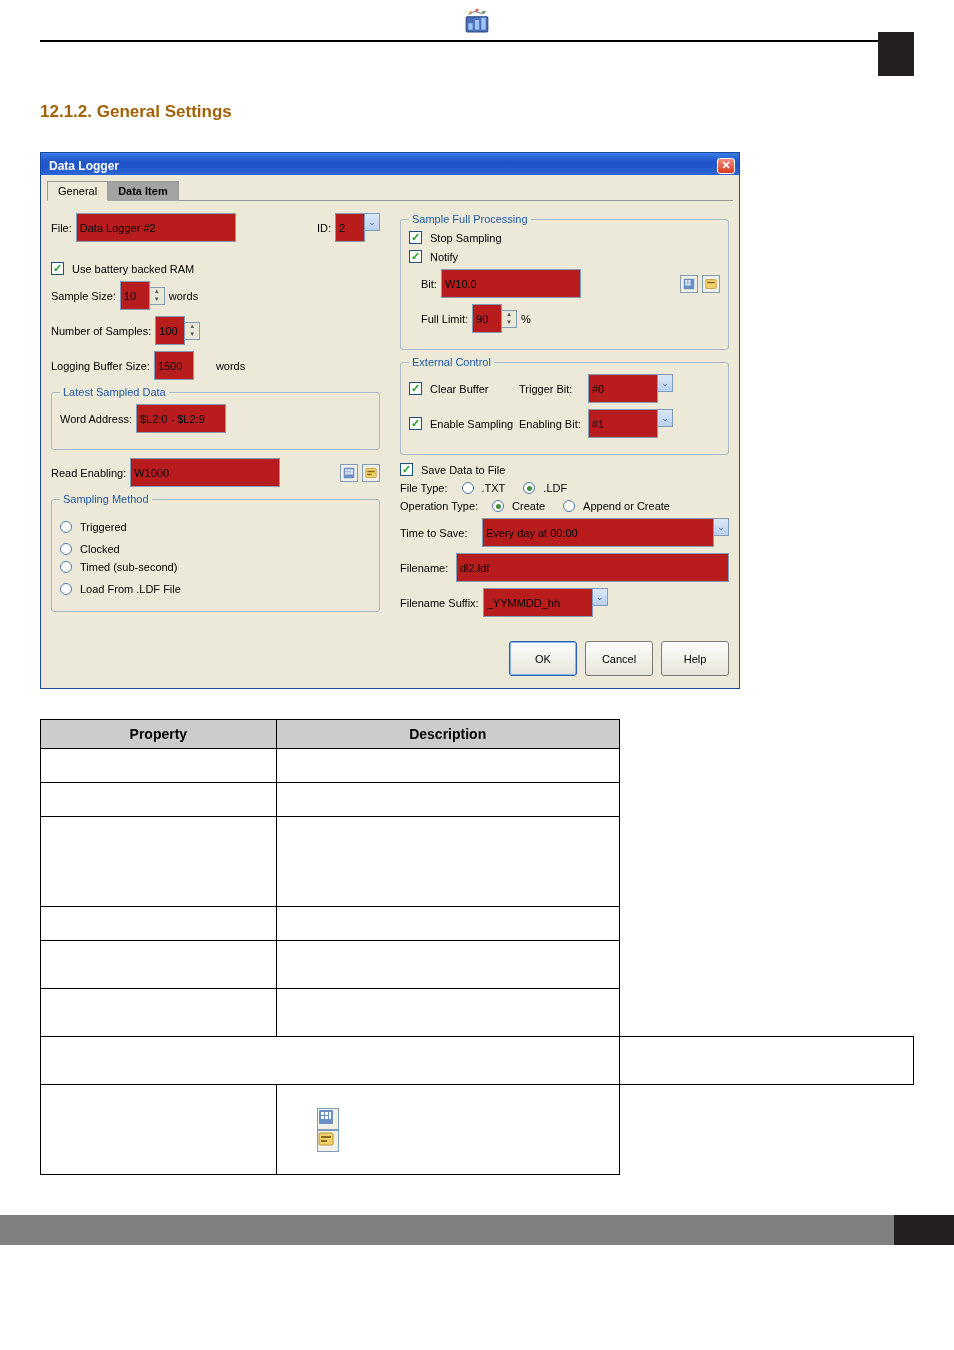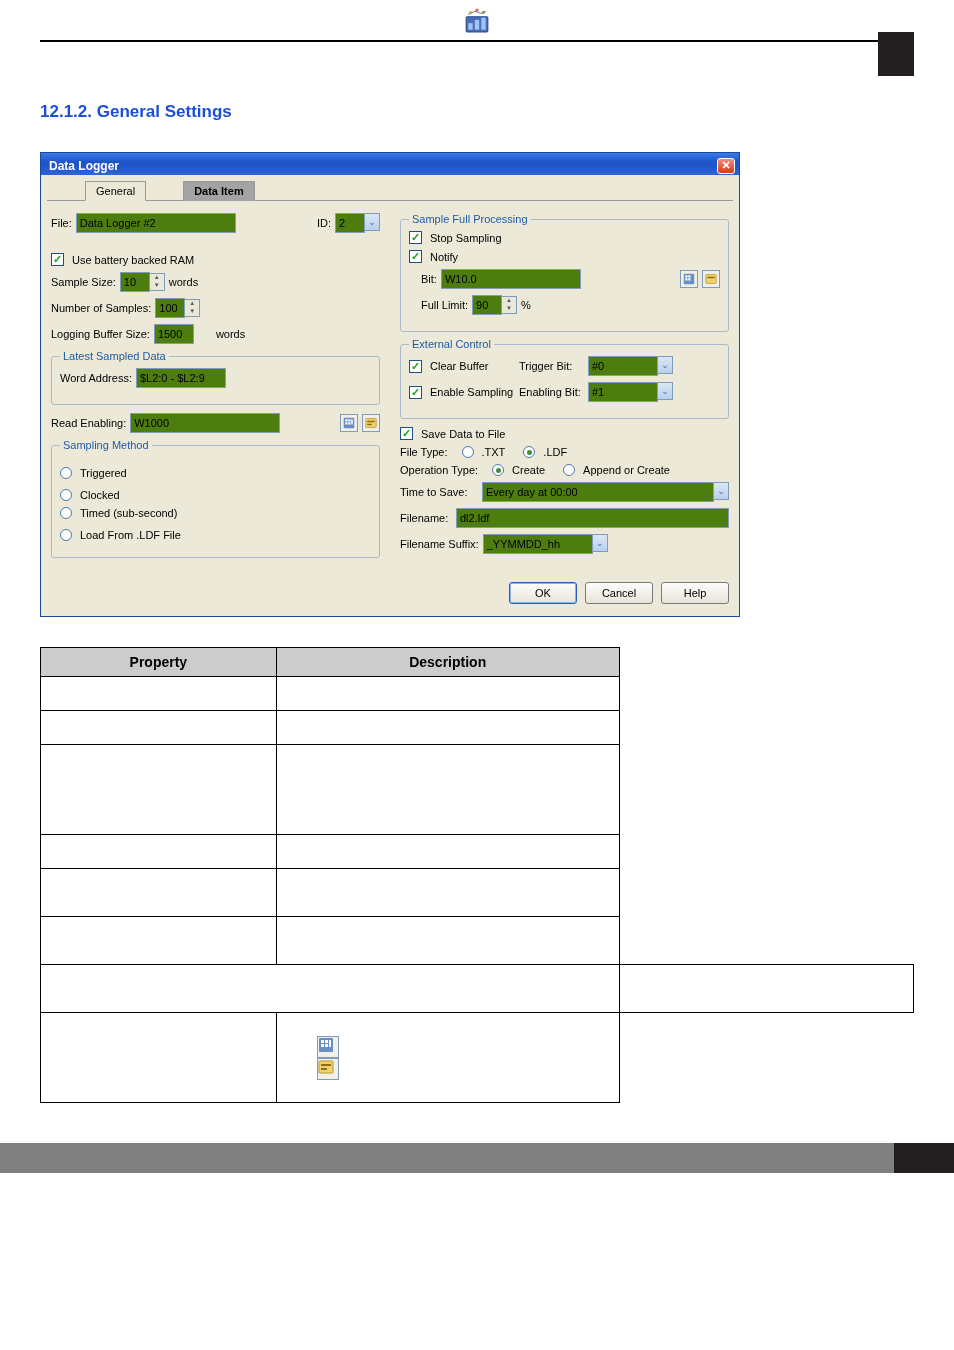--- a/index.html
+++ b/index.html
@@ -2,61 +2,61 @@
 <html><head>
   <meta charset="utf-8">
   <style>
     * { box-sizing: border-box; margin: 0; padding: 0; }
     body { font-family: Tahoma, Arial, sans-serif; font-size: 11px; background: #fff; width: 954px; }
     .page { padding: 30px 40px 0 40px; }
     .top-icon { text-align: center; padding: 8px 0 4px 0; }
     .top-icon svg { width: 26px; height: 26px; }
     .hr { height: 2px; background: #000; margin: 0 40px 0 40px; }
     .black-corner { position: absolute; right: 40px; top: 32px; width: 36px; height: 44px; background: #231f20; }
-    .section-title { font-weight: bold; font-size: 17px; color: #1d4ed8; margin: 30px 0 30px 0; }
+    .section-title { font-weight: bold; font-size: 17px; color: #a16207; margin: 30px 0 30px 0; }
     .dialog-wrap { display: flex; justify-content: flex-start; }
     
     
     .dialog { width: 700px; border: 1px solid #1a4b9a; background: #ece9d8; position: relative; }
     .titlebar { height: 22px; background: linear-gradient(to bottom, #3a7ce8 0%, #1f55c8 40%, #1f55c8 60%, #2c66d8 100%); color: #fff; font-weight: bold; font-size: 12px; padding: 3px 4px 0 8px; display: flex; justify-content: space-between; align-items: center; }
     .close-btn { width: 18px; height: 16px; background: linear-gradient(to bottom, #f38c7f, #d83a1e); border: 1px solid #fff; border-radius: 3px; display: flex; align-items: center; justify-content: center; color: #fff; font-weight: bold; font-size: 11px; cursor: pointer; }
     
     .tabs { padding: 6px 6px 0 6px; }
     .tab-strip { display: flex; border-bottom: 1px solid #999; }
-    .tab { padding: 3px 10px; background: #ece9d8; border: 1px solid #999; border-bottom: none; margin-right: -1px; margin-bottom: -1px; font-size: 11px; cursor: pointer; margin-left: 38px; }
+    .tab { padding: 3px 10px; background: #ece9d8; border: 1px solid #999; border-bottom: none; margin-right: -1px; margin-bottom: -1px; font-size: 11px; cursor: pointer; }
     .tab.active { background: #ece9d8; border-bottom: 1px solid #ece9d8; position: relative; z-index: 1; }
     .tab.inactive { background: #a3a3a3; font-weight: bold; }
     
     .dialog-body { padding: 12px 10px 10px 10px; display: flex; gap: 20px; }
     .col { flex: 1; }
     
     .row { display: flex; align-items: center; margin-bottom: 6px; gap: 4px; }
     .row label, .row span.lbl { font-size: 11px; white-space: nowrap; }
-    .text-input { border: 1px solid #7f9db9; background: #4d7c0f; font-size: 11px; padding: 1px 3px; height: 20px; }
+    .text-input { border: 1px solid #7f9db9; background: #b91c1c; font-size: 11px; padding: 1px 3px; height: 29px; }
     .spin { position: relative; display: inline-flex; align-items: center; }
     .spin .sp-btns { width: 15px; height: 18px; border: 1px solid #7f9db9; border-left: none; background: #e9e7d8; display: flex; flex-direction: column; }
     .spin .sp-up, .spin .sp-down { flex: 1; font-size: 6px; line-height: 1; text-align: center; cursor: pointer; color: #555; }
     
     fieldset { border: 1px solid #a8bbc8; border-radius: 3px; padding: 6px 8px 10px 8px; margin-bottom: 6px; }
     legend { color: #1f5aa5; font-size: 11px; padding: 0 3px; }
     
     .chk { width: 13px; height: 13px; border: 1px solid #1c5180; background: #fff; display: inline-flex; align-items: center; justify-content: center; margin-right: 4px; flex-shrink: 0; }
     .chk.checked::after { content: "✓"; color: #21a121; font-size: 11px; font-weight: bold; line-height: 1; }
     
     .radio { width: 12px; height: 12px; border: 1px solid #4b7aab; border-radius: 50%; background: #fff; display: inline-flex; align-items: center; justify-content: center; margin-right: 4px; flex-shrink: 0; }
     .radio.checked::after { content: ""; width: 5px; height: 5px; background: #3f8c3b; border-radius: 50%; }
     
     .icon-btn { width: 18px; height: 18px; border: 1px solid #7f9db9; background: #f0efe8; display: inline-flex; align-items: center; justify-content: center; cursor: pointer; }
     .icon-small svg { width: 12px; height: 12px; }
     
     .select-arrow { width: 15px; height: 18px; background: linear-gradient(to bottom,#dbe6f5,#b8d0ee); border: 1px solid #7f9db9; border-left: none; display: flex; align-items: center; justify-content: center; color: #4a6a9e; font-size: 9px; cursor: pointer; }
     .select-wrap { display: inline-flex; }
     
     .button-bar { display: flex; justify-content: flex-end; gap: 8px; padding: 8px 10px 12px 10px; }
-    .btn { min-width: 68px; height: 22px; border: 1px solid #7a7a7a; border-radius: 3px; background: linear-gradient(to bottom, #fdfdfd, #e6e4d8); font-size: 11px; padding: 0 10px; cursor: pointer; }
+    .btn { min-width: 68px; height: 35px; border: 1px solid #7a7a7a; border-radius: 3px; background: linear-gradient(to bottom, #fdfdfd, #e6e4d8); font-size: 11px; padding: 0 10px; cursor: pointer; }
     .btn.default { border: 1px solid #2a5fb0; box-shadow: 0 0 0 1px #89b5ef inset; }
     
     
     .prop-table { width: calc(100% ); border-collapse: collapse; margin: 30px 0 0 0; }
     .prop-table th { background: #cccccd; border: 1px solid #000; font-size: 14px; padding: 6px; font-weight: bold; }
     .prop-table td { border: 1px solid #000; height: 34px; }
     .prop-table tr.tall td { height: 90px; }
     .prop-table tr.med td { height: 48px; }
     
     .icon-td { text-align: left; padding-left: 40px; }

